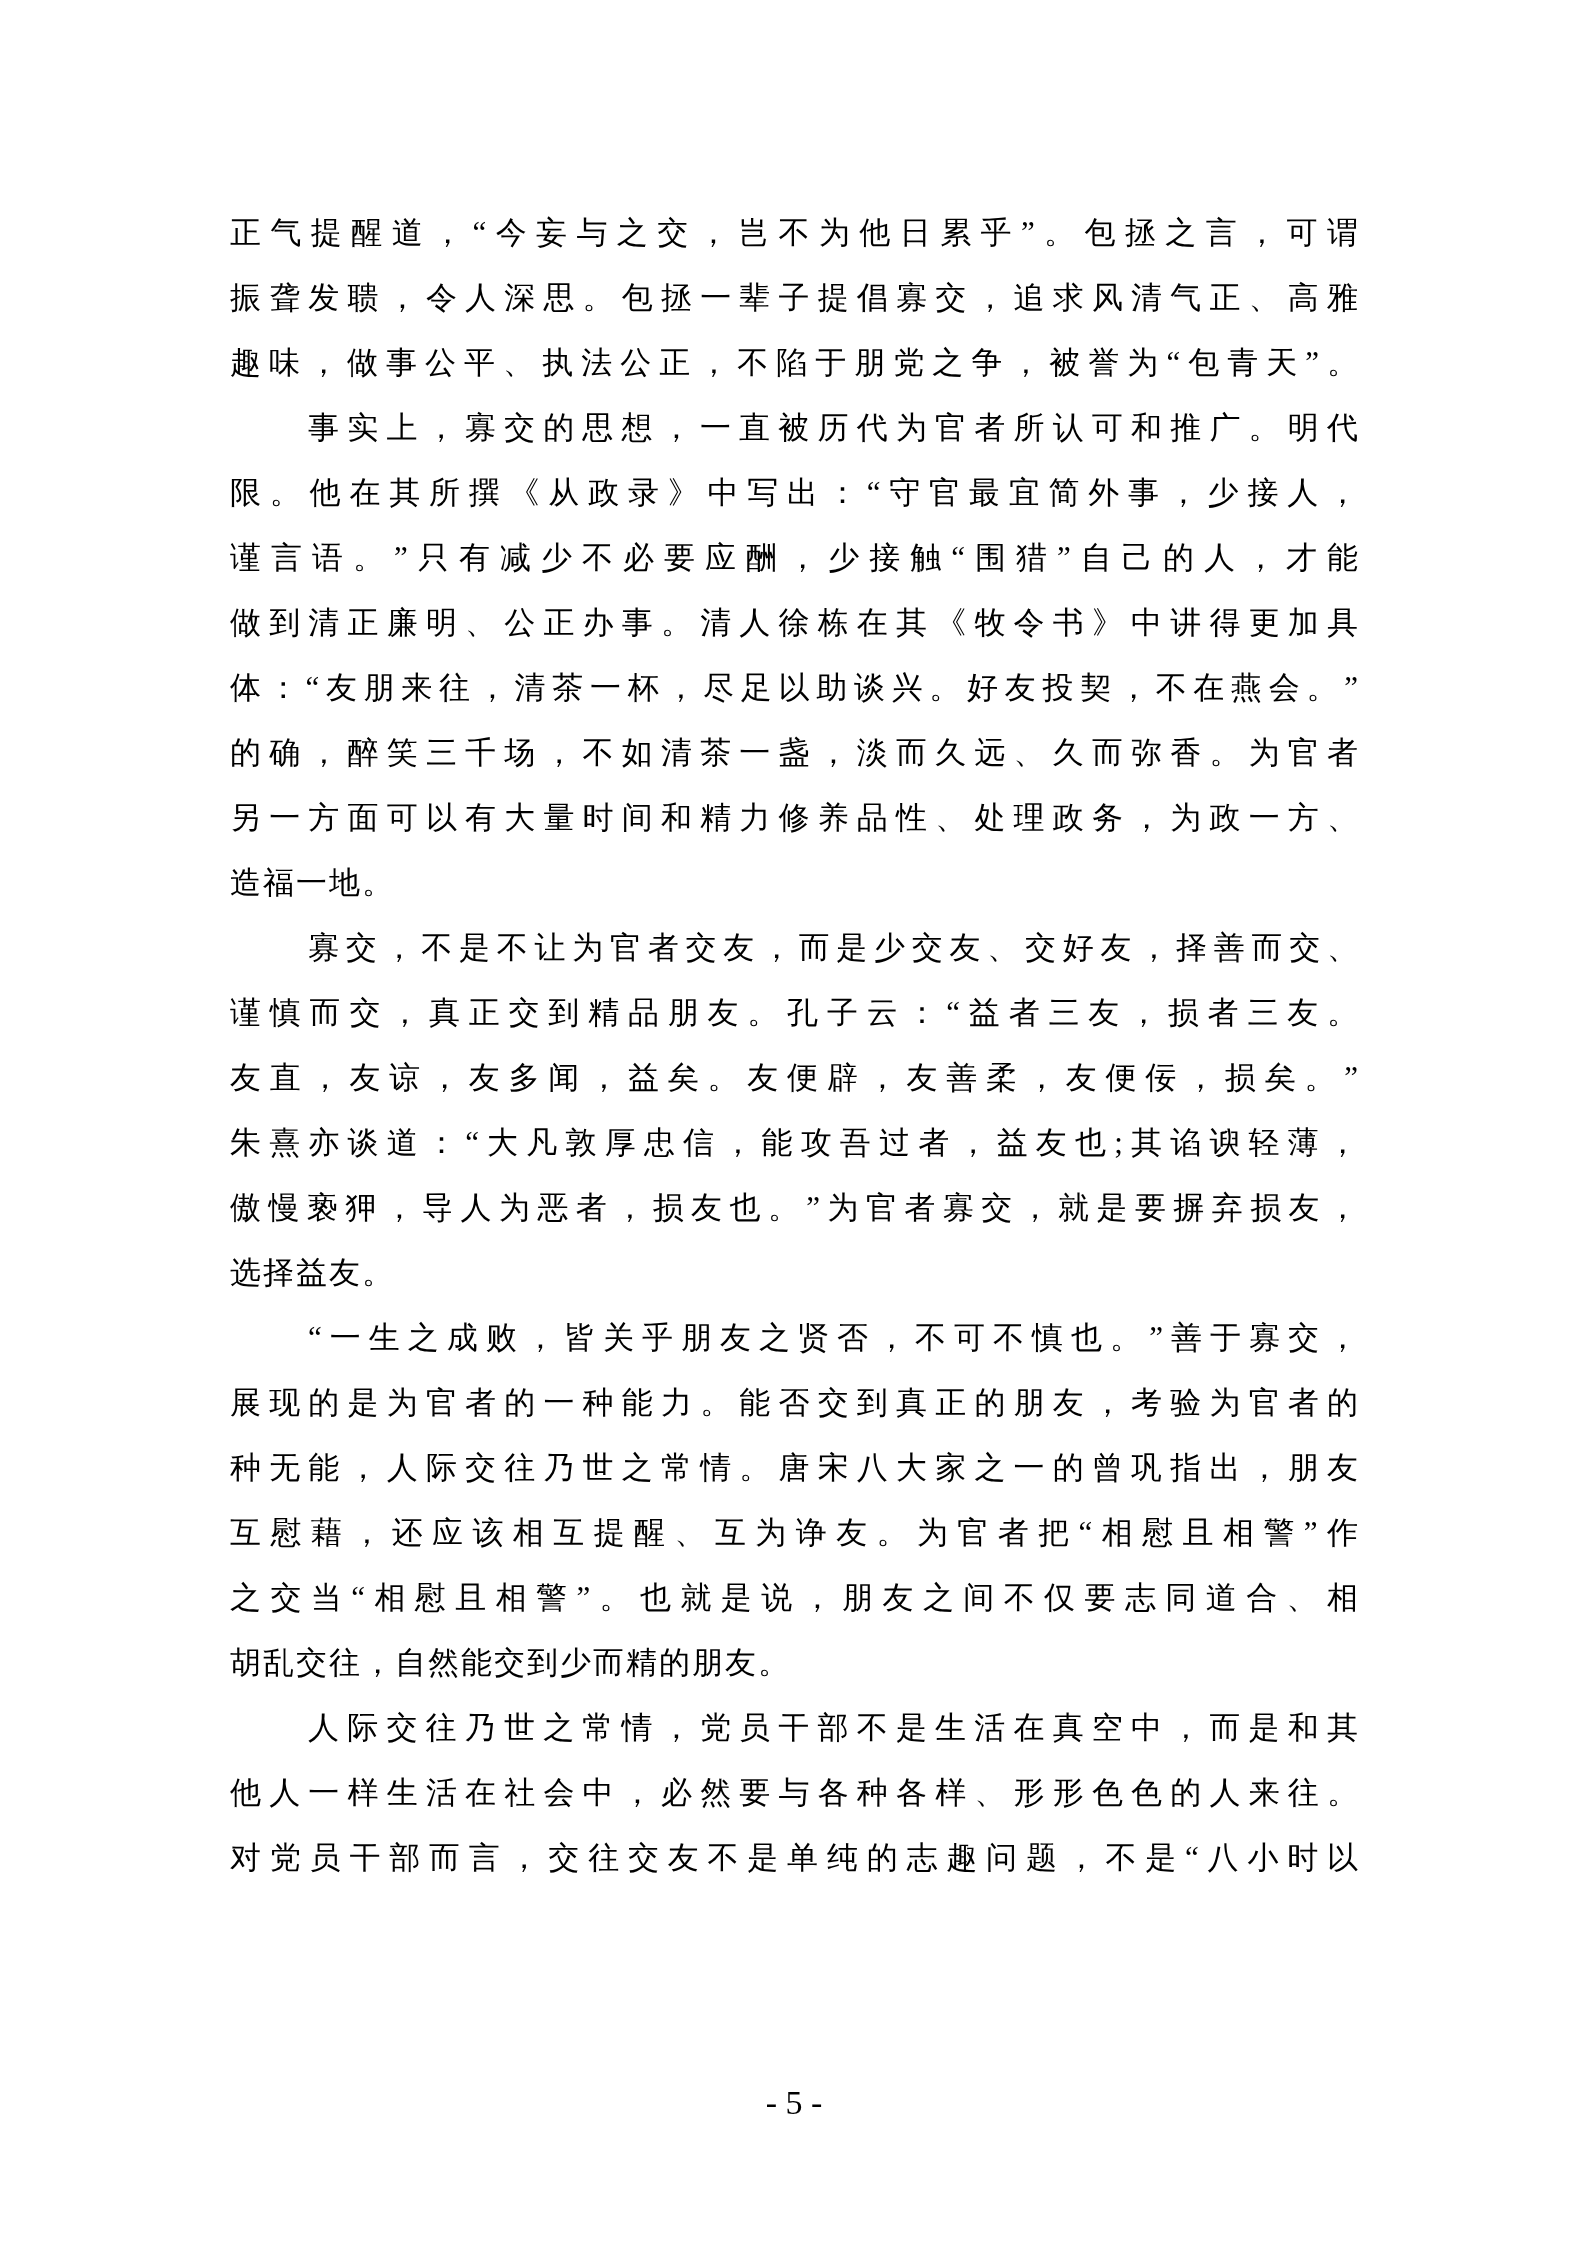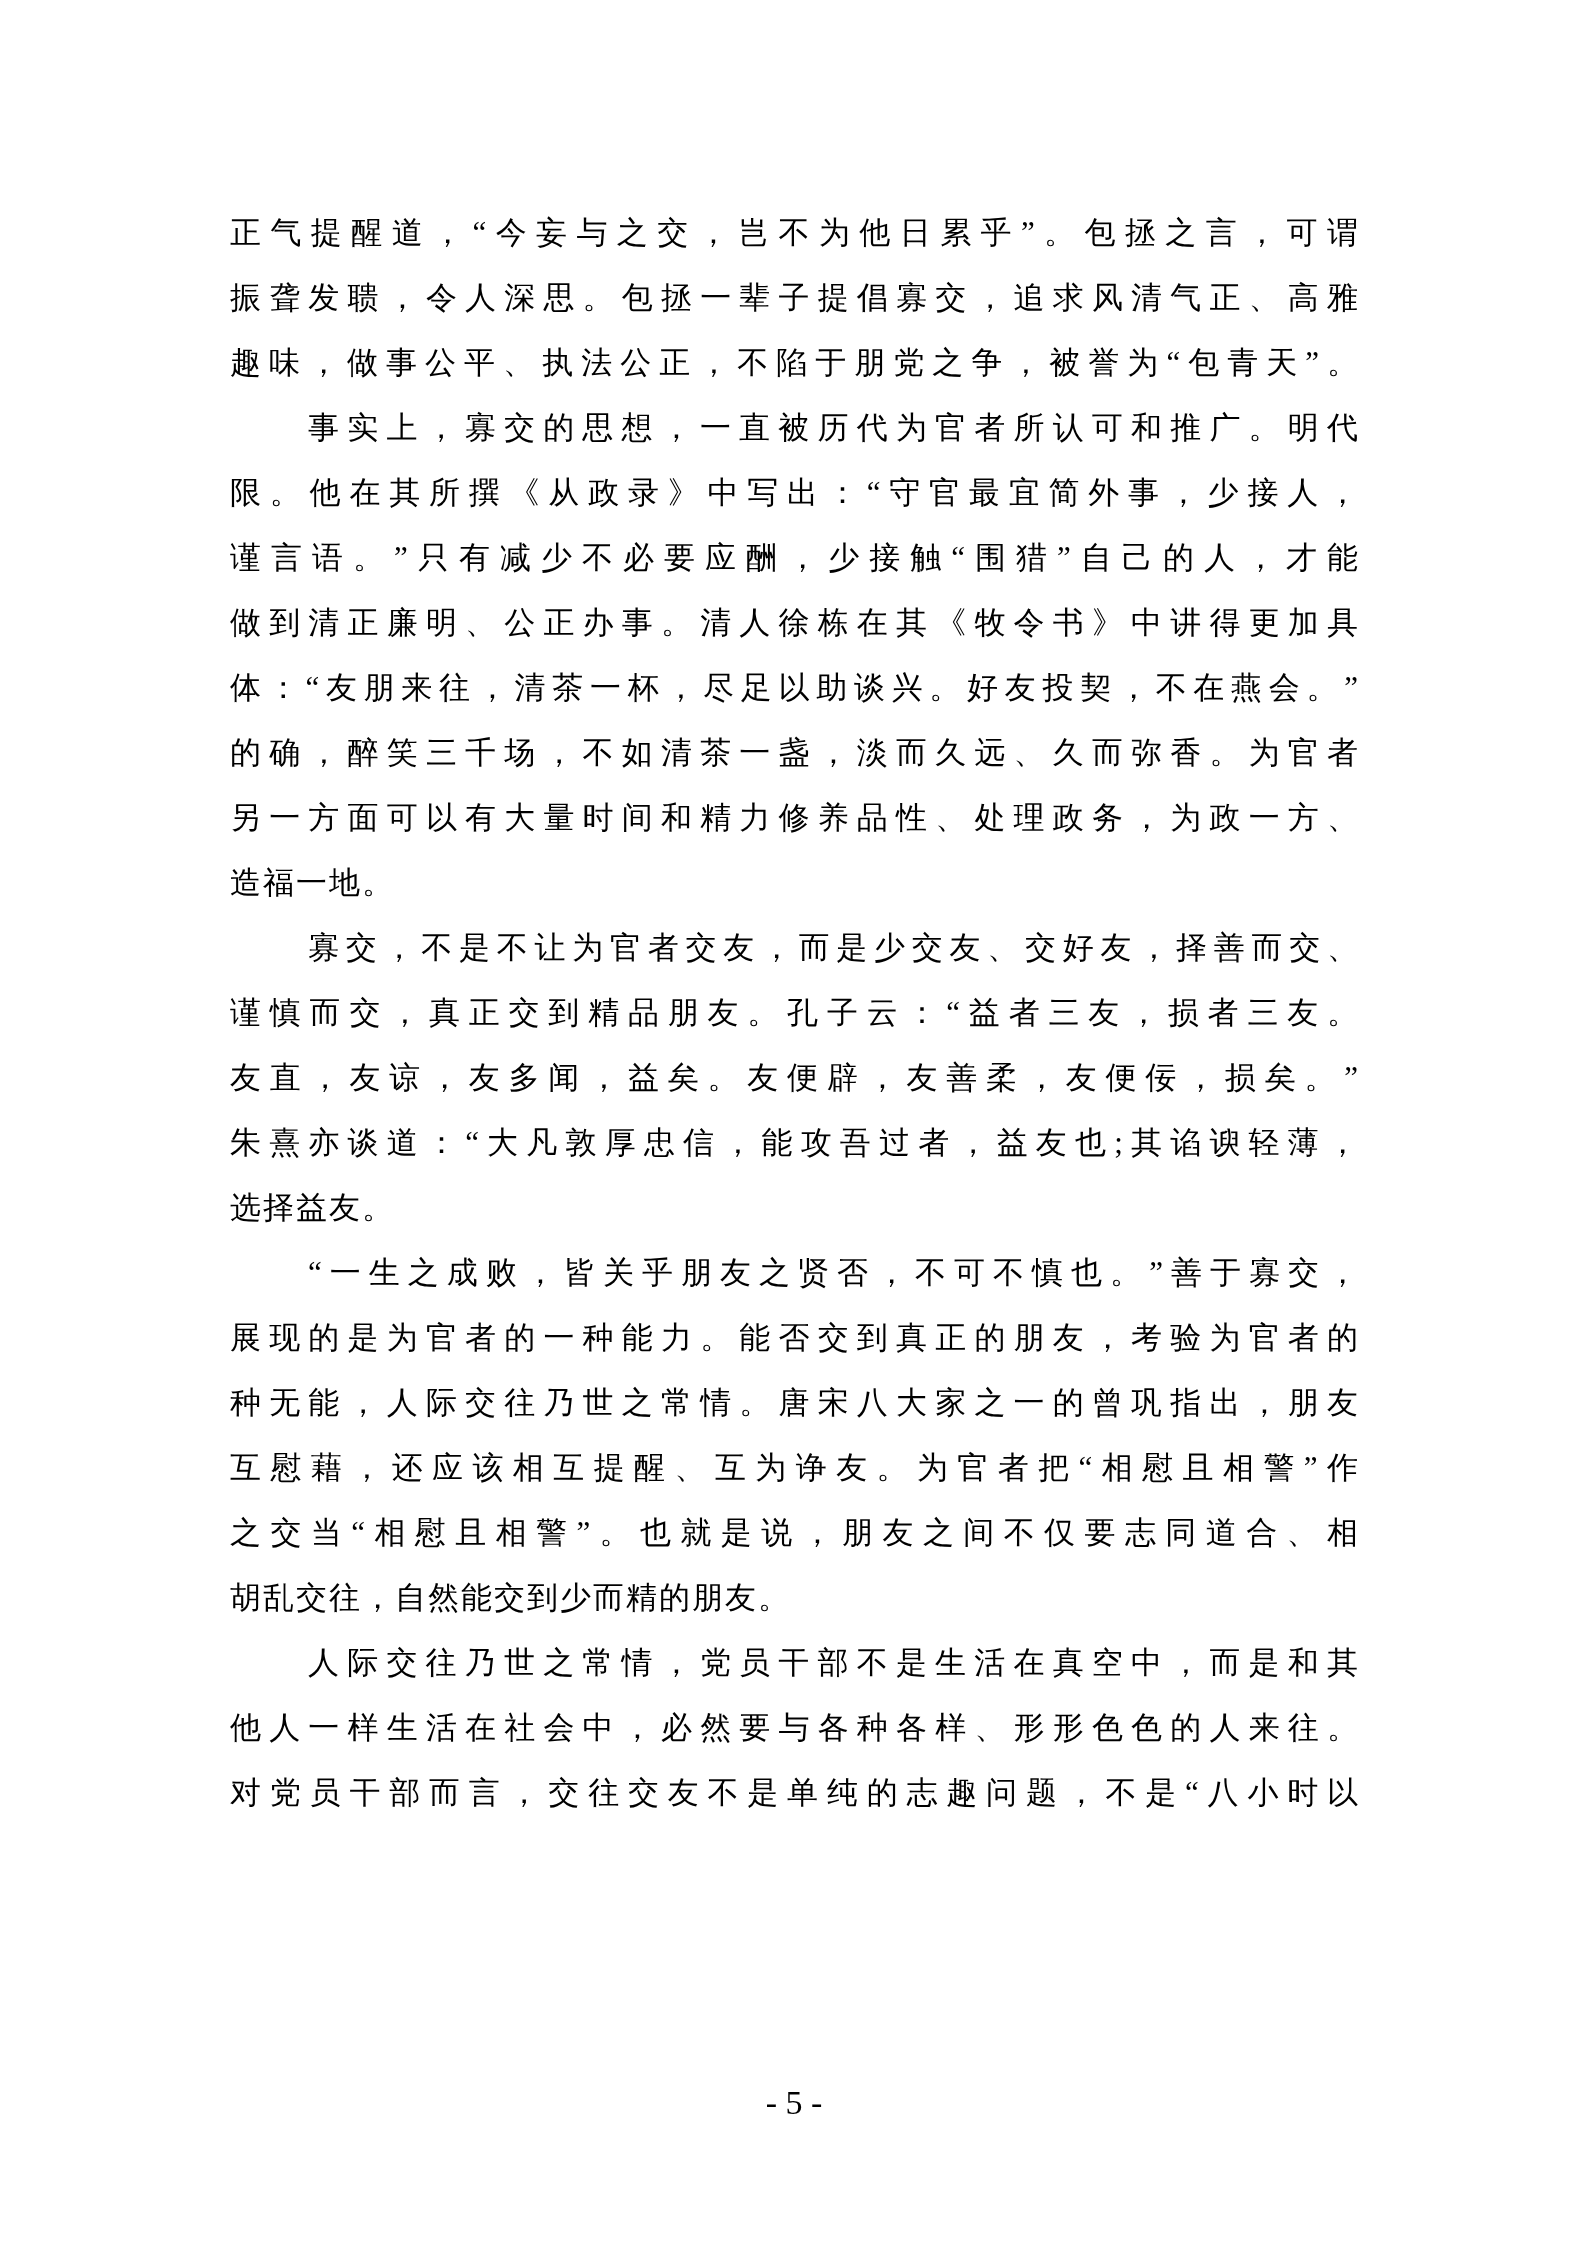--- a/index.html
+++ b/index.html
@@ -61,20 +61,21 @@
     <div class="line">谨言语。”只有减少不必要应酬，少接触“围猎”自己的人，才能</div>
     <div class="line">做到清正廉明、公正办事。清人徐栋在其《牧令书》中讲得更加具</div>
     <div class="line">体：“友朋来往，清茶一杯，尽足以助谈兴。好友投契，不在燕会。”</div>
     <div class="line">的确，醉笑三千场，不如清茶一盏，淡而久远、久而弥香。为官者</div>
     <div class="line">另一方面可以有大量时间和精力修养品性、处理政务，为政一方、</div>
     <div class="line short">造福一地。</div>
     <div class="line indent">寡交，不是不让为官者交友，而是少交友、交好友，择善而交、</div>
     <div class="line">谨慎而交，真正交到精品朋友。孔子云：“益者三友，损者三友。</div>
     <div class="line">友直，友谅，友多闻，益矣。友便辟，友善柔，友便佞，损矣。”</div>
     <div class="line">朱熹亦谈道：“大凡敦厚忠信，能攻吾过者，益友也;其谄谀轻薄，</div>
+    <div class="line">傲慢亵狎，导人为恶者，损友也。”为官者寡交，就是要摒弃损友，</div>
     <div class="line short">选择益友。</div>
     <div class="line indent">“一生之成败，皆关乎朋友之贤否，不可不慎也。”善于寡交，</div>
     <div class="line">展现的是为官者的一种能力。能否交到真正的朋友，考验为官者的</div>
     <div class="line">种无能，人际交往乃世之常情。唐宋八大家之一的曾巩指出，朋友</div>
     <div class="line">互慰藉，还应该相互提醒、互为诤友。为官者把“相慰且相警”作</div>
     <div class="line">之交当“相慰且相警”。也就是说，朋友之间不仅要志同道合、相</div>
     <div class="line short">胡乱交往，自然能交到少而精的朋友。</div>
     <div class="line indent">人际交往乃世之常情，党员干部不是生活在真空中，而是和其</div>
     <div class="line">他人一样生活在社会中，必然要与各种各样、形形色色的人来往。</div>
     <div class="line">对党员干部而言，交往交友不是单纯的志趣问题，不是“八小时以</div>

